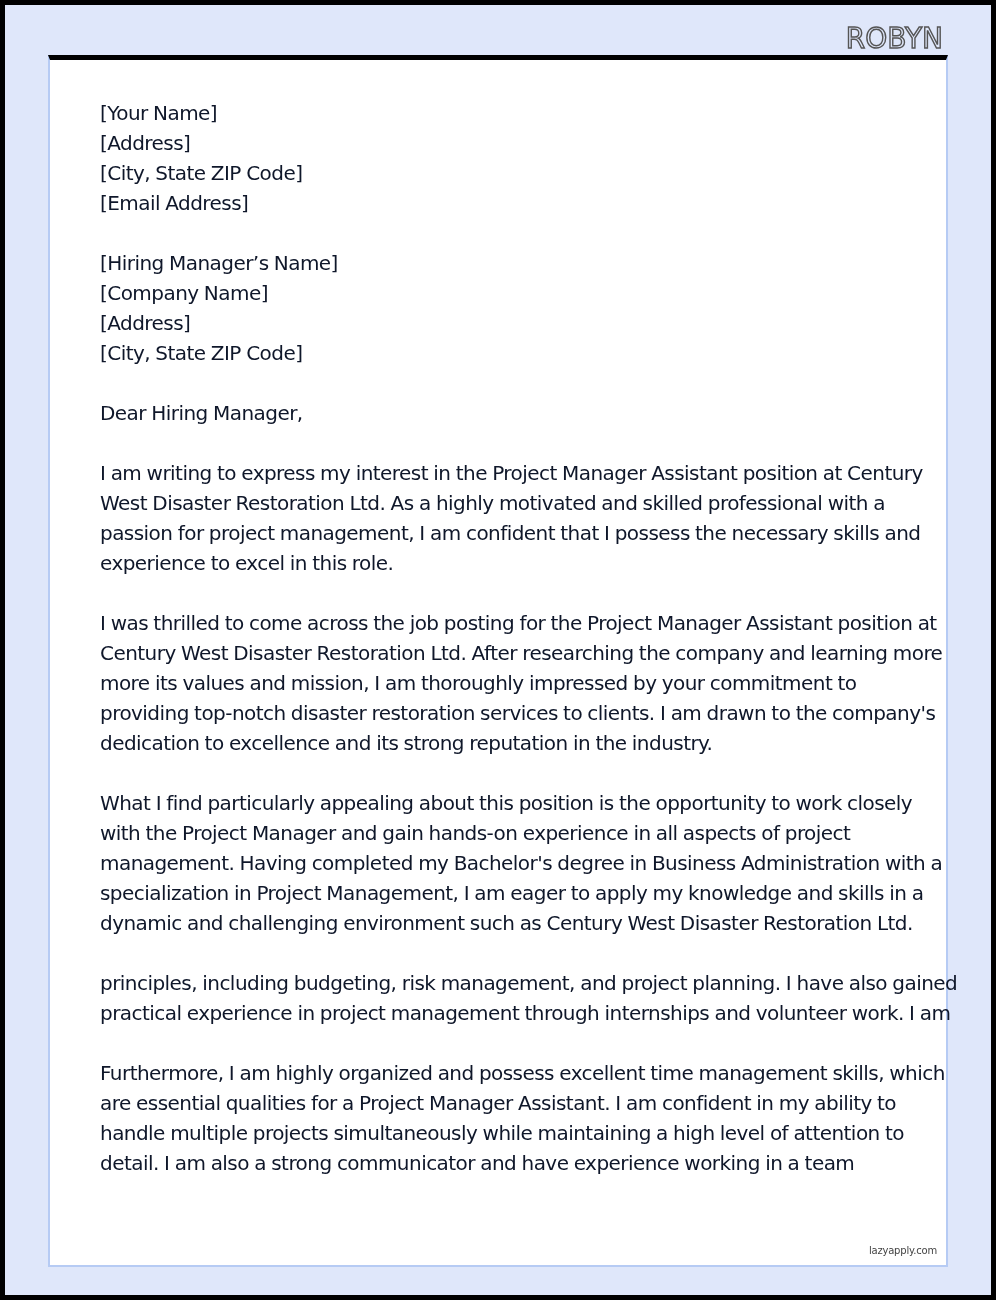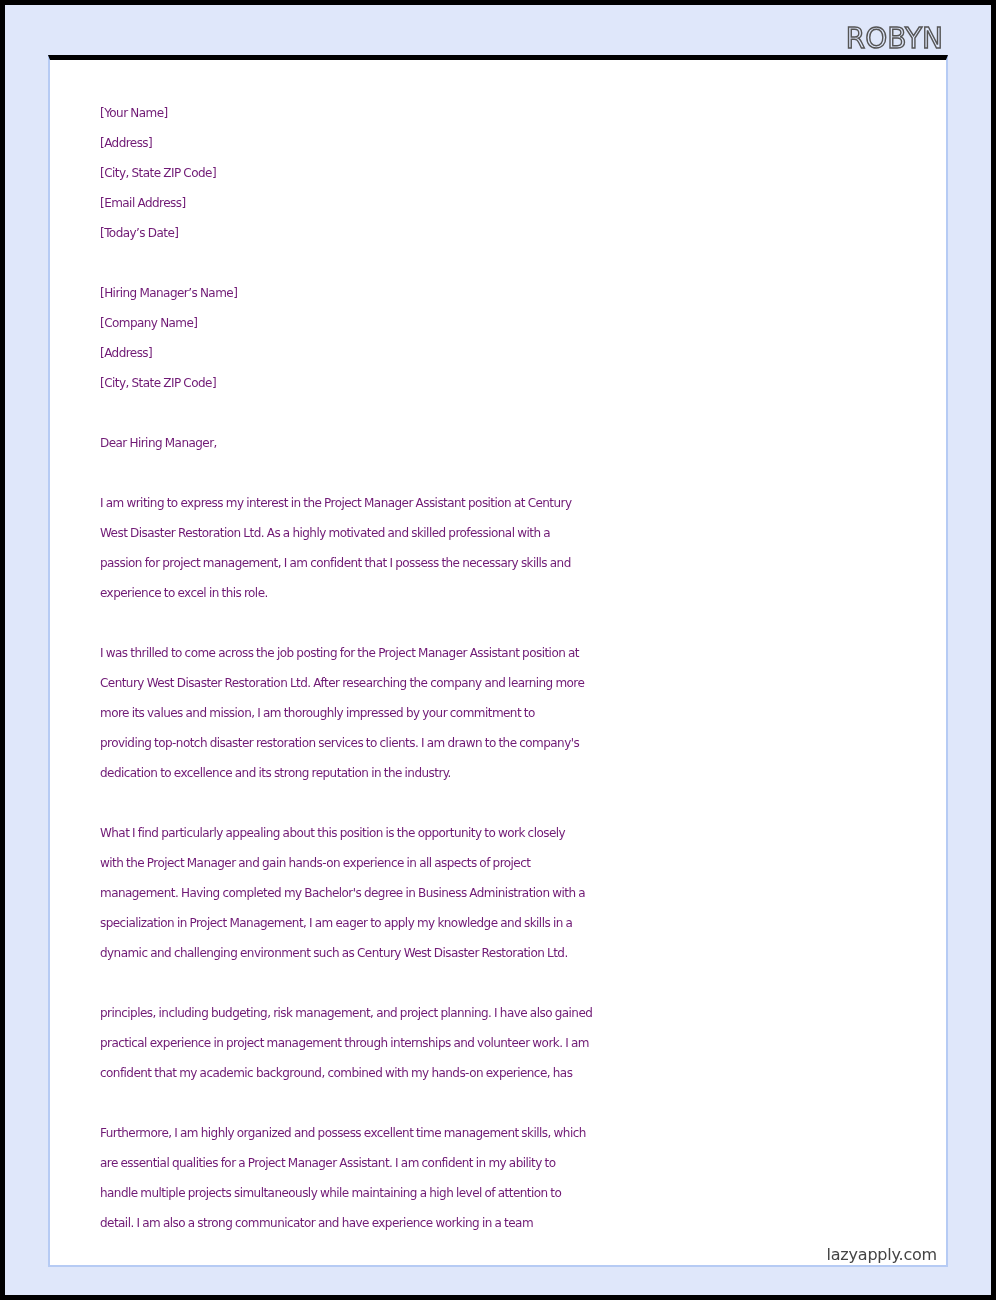--- a/index.html
+++ b/index.html
@@ -23,48 +23,47 @@
   .page {
     position: absolute; left: 43px; top: 50px; width: 896px; height: 1205px;
     background: #fff;
     border-top: 5px solid #000;
     border-left: 2px solid #b6cbf4;
     border-right: 2px solid #b6cbf4;
     border-bottom: 2px solid #b6cbf4;
   }
   .content {
     position: absolute; left: 95px; top: 93px; width: 800px;
-    font-size: 12px; line-height: 30px; color: #701a75;
+    font-size: 20px; line-height: 30px; color: #0f172a;
     font-family: "DejaVu Sans", sans-serif;
     letter-spacing: -0.55px; word-spacing: -0.5px;
     z-index: 2;
   }
   .content .line { white-space: nowrap; height: 30px; }
   .content .gap { height: 30px; }
   .watermark {
     position: absolute; right: 54px; top: 1240px;
-    font-size: 16px; color: #444; z-index: 3;
+    font-size: 10px; color: #444; z-index: 3;
     font-family: "DejaVu Sans", sans-serif;
     letter-spacing: -0.2px;
   }
 </style>
 </head>
 <body>
 
 <div class="frame">
   <div class="brand">ROBYN</div>
   <div class="page"></div>
 
   <div class="content">
     <div>
       <div class="line">[Your Name]</div>
       <div class="line">[Address]</div>
       <div class="line">[City, State ZIP Code]</div>
       <div class="line">[Email Address]</div>
-      <div class="line">[Today’s Date]</div>
     </div>
     <div class="gap"></div>
     <div>
       <div class="line">[Hiring Manager’s Name]</div>
       <div class="line">[Company Name]</div>
       <div class="line">[Address]</div>
       <div class="line">[City, State ZIP Code]</div>
     </div>
     <div class="gap"></div>
     <div class="line">Dear Hiring Manager,</div>
@@ -92,21 +91,20 @@
       <div class="line">with the Project Manager and gain hands-on experience in all aspects of project</div>
       <div class="line">management. Having completed my Bachelor's degree in Business Administration with a</div>
       <div class="line">specialization in Project Management, I am eager to apply my knowledge and skills in a</div>
       <div class="line">dynamic and challenging environment such as Century West Disaster Restoration Ltd.</div>
     </div>
     <div class="gap"></div>
 
     <div>
       <div class="line">principles, including budgeting, risk management, and project planning. I have also gained</div>
       <div class="line">practical experience in project management through internships and volunteer work. I am</div>
-      <div class="line">confident that my academic background, combined with my hands-on experience, has</div>
     </div>
     <div class="gap"></div>
 
     <div>
       <div class="line">Furthermore, I am highly organized and possess excellent time management skills, which</div>
       <div class="line">are essential qualities for a Project Manager Assistant. I am confident in my ability to</div>
       <div class="line">handle multiple projects simultaneously while maintaining a high level of attention to</div>
       <div class="line">detail. I am also a strong communicator and have experience working in a team</div>
     </div>
   </div>

